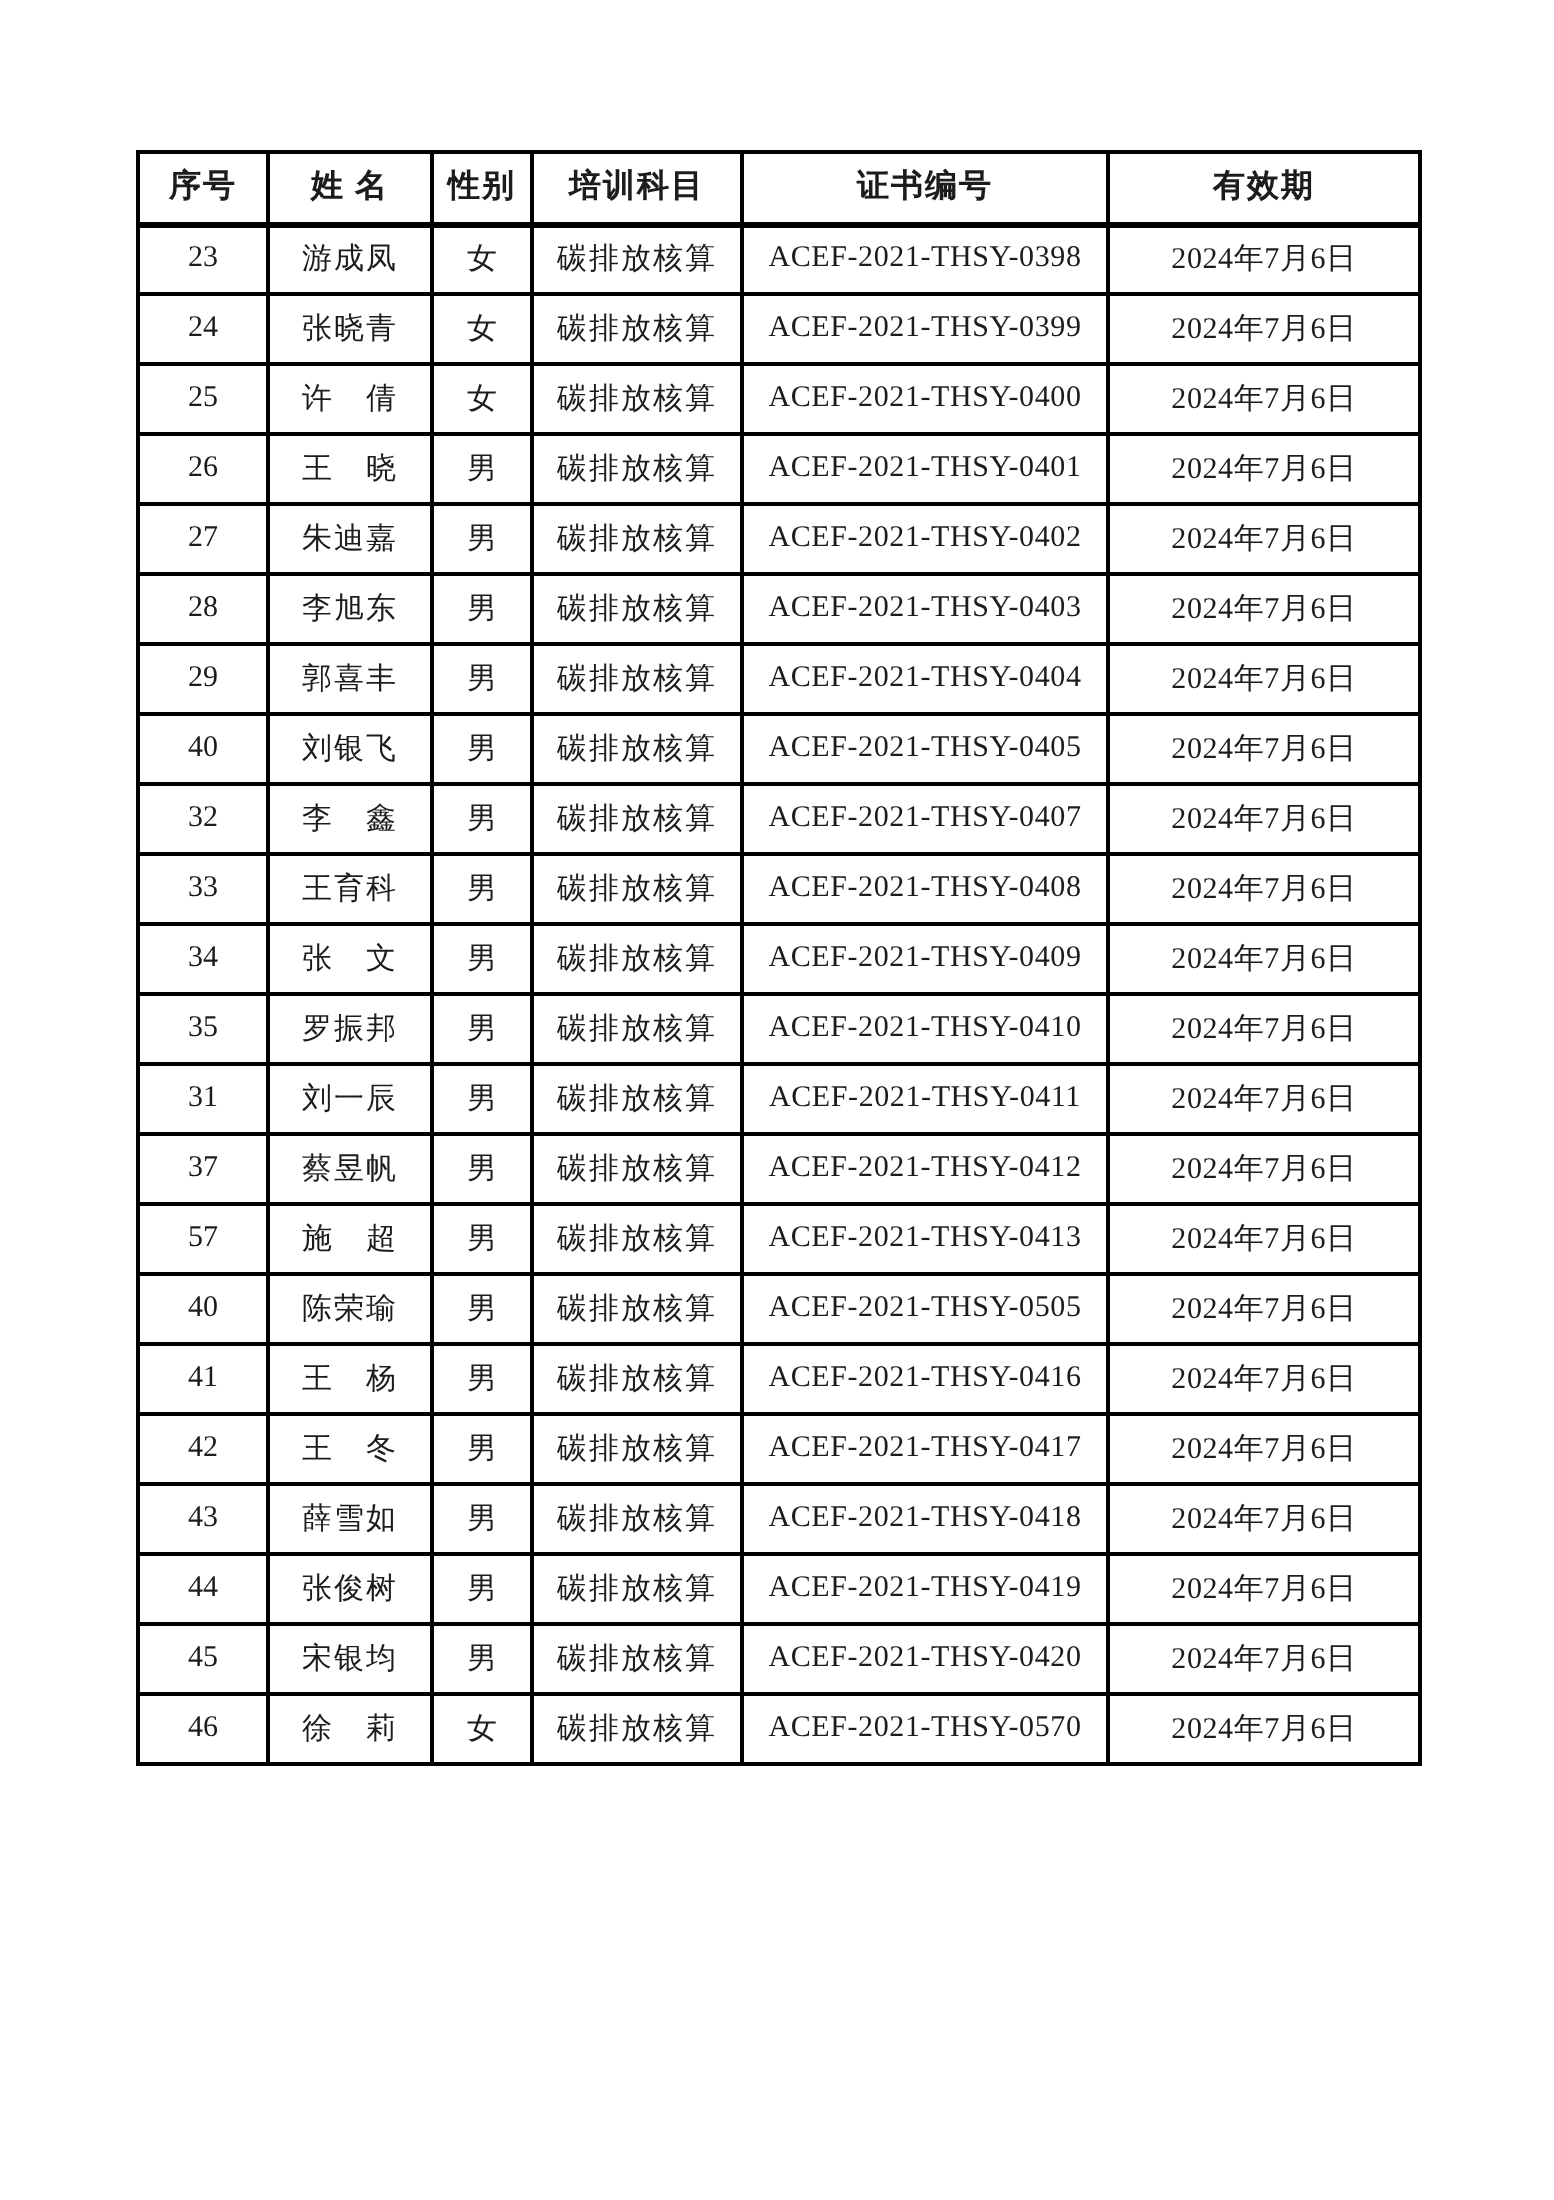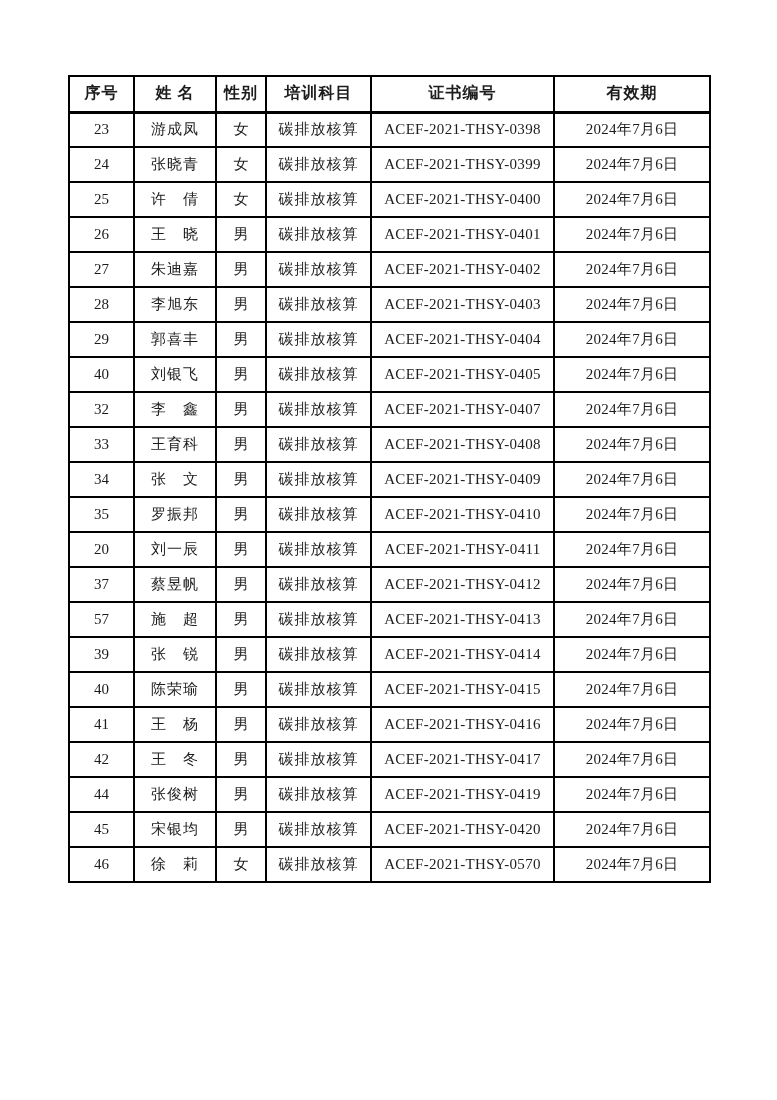--- a/index.html
+++ b/index.html
@@ -170,21 +170,21 @@
   </tr>
           <tr>
     <td class="col-index">35</td>
     <td class="col-name">罗振邦</td>
     <td class="col-gender">男</td>
     <td class="col-subject">碳排放核算</td>
     <td class="col-cert">ACEF-2021-THSY-0410</td>
     <td class="col-valid">2024年7月6日</td>
   </tr>
           <tr>
-    <td class="col-index">20</td>
+    <td class="col-index">31</td>
     <td class="col-name">刘一辰</td>
     <td class="col-gender">男</td>
     <td class="col-subject">碳排放核算</td>
     <td class="col-cert">ACEF-2021-THSY-0411</td>
     <td class="col-valid">2024年7月6日</td>
   </tr>
           <tr>
     <td class="col-index">37</td>
     <td class="col-name">蔡昱帆</td>
     <td class="col-gender">男</td>
@@ -194,49 +194,49 @@
   </tr>
           <tr>
     <td class="col-index">57</td>
     <td class="col-name">施　超</td>
     <td class="col-gender">男</td>
     <td class="col-subject">碳排放核算</td>
     <td class="col-cert">ACEF-2021-THSY-0413</td>
     <td class="col-valid">2024年7月6日</td>
   </tr>
           <tr>
-    <td class="col-index">39</td>
-    <td class="col-name">张　锐</td>
-    <td class="col-gender">男</td>
-    <td class="col-subject">碳排放核算</td>
-    <td class="col-cert">ACEF-2021-THSY-0414</td>
-    <td class="col-valid">2024年7月6日</td>
-  </tr>
-          <tr>
     <td class="col-index">40</td>
     <td class="col-name">陈荣瑜</td>
     <td class="col-gender">男</td>
     <td class="col-subject">碳排放核算</td>
-    <td class="col-cert">ACEF-2021-THSY-0415</td>
+    <td class="col-cert">ACEF-2021-THSY-0505</td>
     <td class="col-valid">2024年7月6日</td>
   </tr>
           <tr>
     <td class="col-index">41</td>
     <td class="col-name">王　杨</td>
     <td class="col-gender">男</td>
     <td class="col-subject">碳排放核算</td>
     <td class="col-cert">ACEF-2021-THSY-0416</td>
     <td class="col-valid">2024年7月6日</td>
   </tr>
           <tr>
     <td class="col-index">42</td>
     <td class="col-name">王　冬</td>
     <td class="col-gender">男</td>
     <td class="col-subject">碳排放核算</td>
     <td class="col-cert">ACEF-2021-THSY-0417</td>
+    <td class="col-valid">2024年7月6日</td>
+  </tr>
+          <tr>
+    <td class="col-index">43</td>
+    <td class="col-name">薛雪如</td>
+    <td class="col-gender">男</td>
+    <td class="col-subject">碳排放核算</td>
+    <td class="col-cert">ACEF-2021-THSY-0418</td>
     <td class="col-valid">2024年7月6日</td>
   </tr>
           <tr>
     <td class="col-index">44</td>
     <td class="col-name">张俊树</td>
     <td class="col-gender">男</td>
     <td class="col-subject">碳排放核算</td>
     <td class="col-cert">ACEF-2021-THSY-0419</td>
     <td class="col-valid">2024年7月6日</td>
   </tr>

